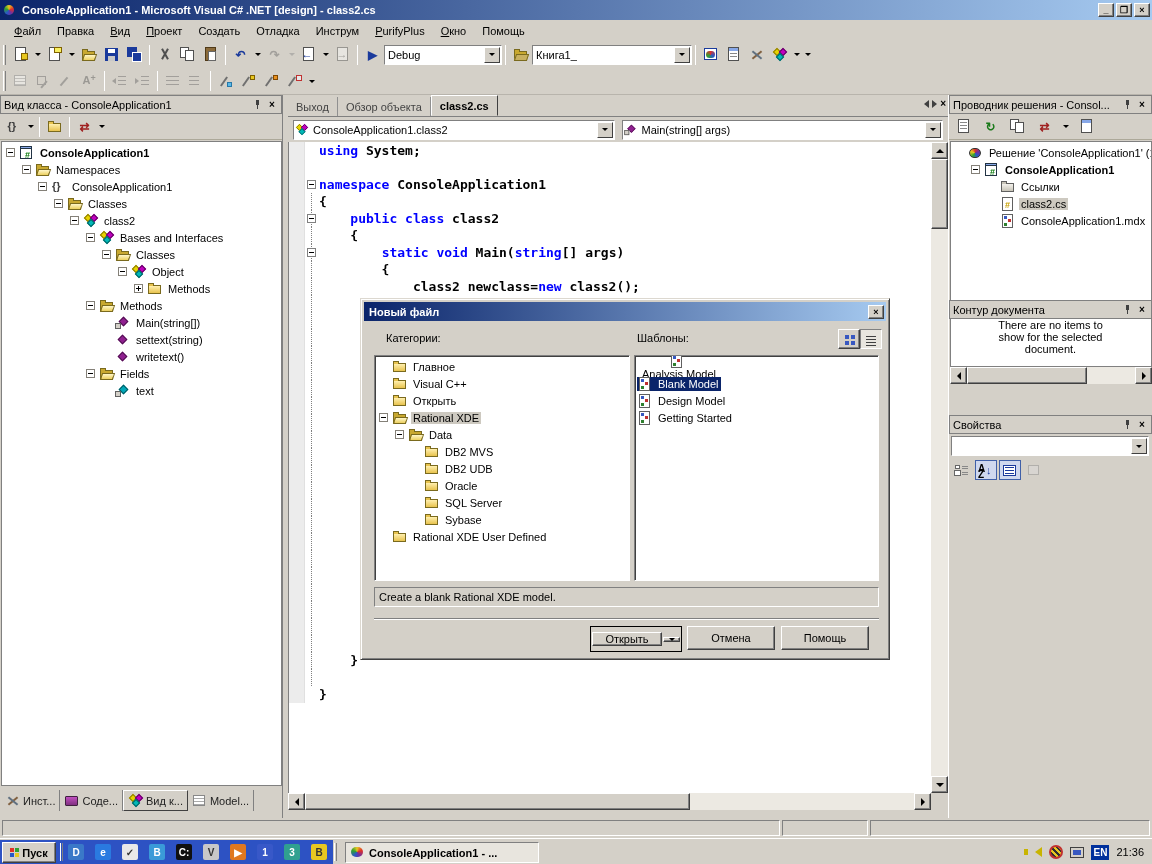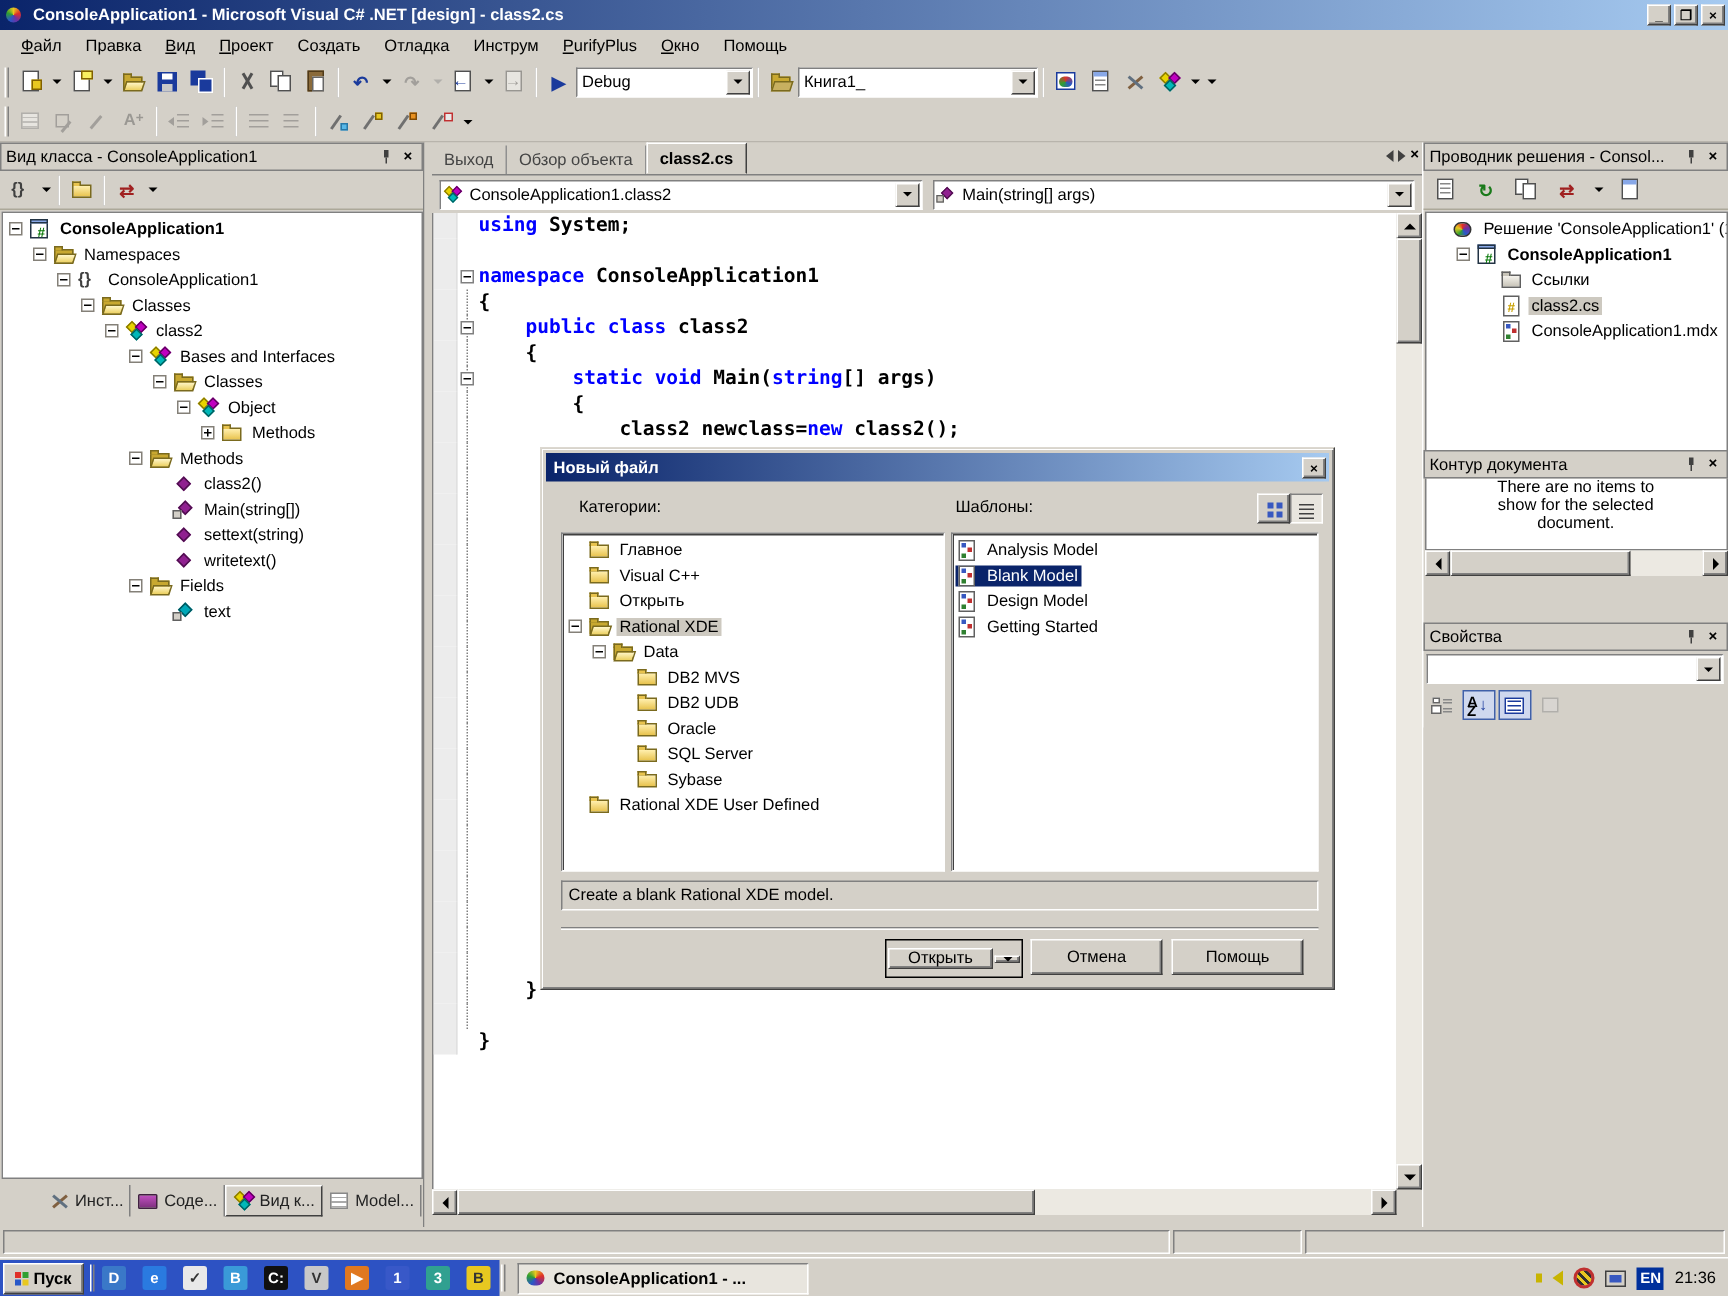--- a/index.html
+++ b/index.html
@@ -83,21 +83,21 @@
   .ptitle{height:19px;background:#d4d0c8;border:1px solid #808080;display:flex;align-items:center;padding:0 3px;}
   .ptitle .pt{flex:1;white-space:nowrap;overflow:hidden;}
   .pin{width:11px;height:11px;position:relative;margin-right:3px;}
   .pin::before{content:"";position:absolute;left:4px;top:1px;width:3px;height:5px;background:#404040;}
   .pin::after{content:"";position:absolute;left:5px;top:6px;width:1px;height:4px;background:#404040;}
   .pclose{width:12px;height:12px;font-size:10px;font-weight:bold;display:flex;align-items:center;justify-content:center;}
   #leftpanel{left:0;top:95px;width:283px;height:723px;border-right:1px solid #808080;}
   #cv-toolbar{height:26px;display:flex;align-items:center;border-bottom:1px solid #aca899;padding-left:2px;}
   #cv-tree{position:absolute;left:1px;top:46px;width:281px;height:645px;background:#fff;
     border:1px solid #808080;overflow:hidden;padding:2px 0 0 2px;}
-  #left-tabs{position:absolute;left:14px;top:694px;width:281px;height:24px;display:flex;align-items:flex-start;padding-top:1px;justify-content:center;}
+  #left-tabs{position:absolute;left:1px;top:694px;width:281px;height:24px;display:flex;align-items:flex-start;padding-top:1px;}
   .ltab{height:21px;display:flex;align-items:center;padding:0 4px;border-right:1px solid #808080;color:#222;}
   .ltab .ic{margin-right:2px;}
   .ltab.active{background:#d4d0c8;border:1px solid;border-color:#fff #404040 #404040 #fff;font-weight:normal;}
   
   #center{left:288px;top:95px;width:660px;height:723px;}
   #tabrow{height:22px;display:flex;align-items:flex-end;background:#d4d0c8;border-bottom:1px solid #808080;position:relative;}
   .etab{height:19px;display:flex;align-items:center;padding:0 8px;color:#444;border-right:1px solid #909090;}
   .etab.active{background:#d4d0c8;border:1px solid;border-color:#fff #404040 #0000 #fff;height:21px;color:#000;font-weight:bold;}
   #tabnav{position:absolute;right:2px;top:3px;display:flex;gap:3px;align-items:center;}
   .tri-l{width:0;height:0;border-top:4px solid transparent;border-bottom:4px solid transparent;border-right:5px solid #404040;}
@@ -550,28 +550,20 @@
         <span class="ic ic-folderopen">
           <i class="b"></i>
           <i class="t"></i>
           <i class="f"></i>
         </span>
         <span class="tlabel">Methods</span>
       </div>
       <div class="trow">
         <span style="width: 98px; flex: 0 0 auto;"></span>
         <span style="width: 13px; flex: 0 0 auto;"></span>
-        <span class="ic ic-method">
-          <i></i>
-        </span>
-        <span class="tlabel">class2()</span>
-      </div>
-      <div class="trow">
-        <span style="width: 98px; flex: 0 0 auto;"></span>
-        <span style="width: 13px; flex: 0 0 auto;"></span>
         <span class="ic ic-methodp">
           <i class="d"></i>
           <i class="k"></i>
         </span>
         <span class="tlabel">Main(string[])</span>
       </div>
       <div class="trow">
         <span style="width: 98px; flex: 0 0 auto;"></span>
         <span style="width: 13px; flex: 0 0 auto;"></span>
         <span class="ic ic-method">
@@ -1029,21 +1021,21 @@
         <span style="width: 13px; flex: 0 0 auto;"></span>
         <span class="ic ic-folder">
           <i class="b"></i>
           <i class="t"></i>
         </span>
         <span class="tlabel">Rational XDE User Defined</span>
       </div>
     </div>
   <div id="tpl-list" class="sunk">
       <div class="trow">
-        <span style="display: inline-flex; align-items: center;">
+        <span style="display: inline-flex; align-items: center; flex-direction: column;">
           <span class="ic ic-model">
             <i class="p"></i>
             <i class="q"></i>
           </span>
           <span class="tlabel">Analysis Model</span>
         </span>
       </div>
       <div class="trow">
         <span style="display: inline-flex; align-items: center; background: rgb(10, 36, 106); color: rgb(255, 255, 255);">
           <span class="ic ic-model">

